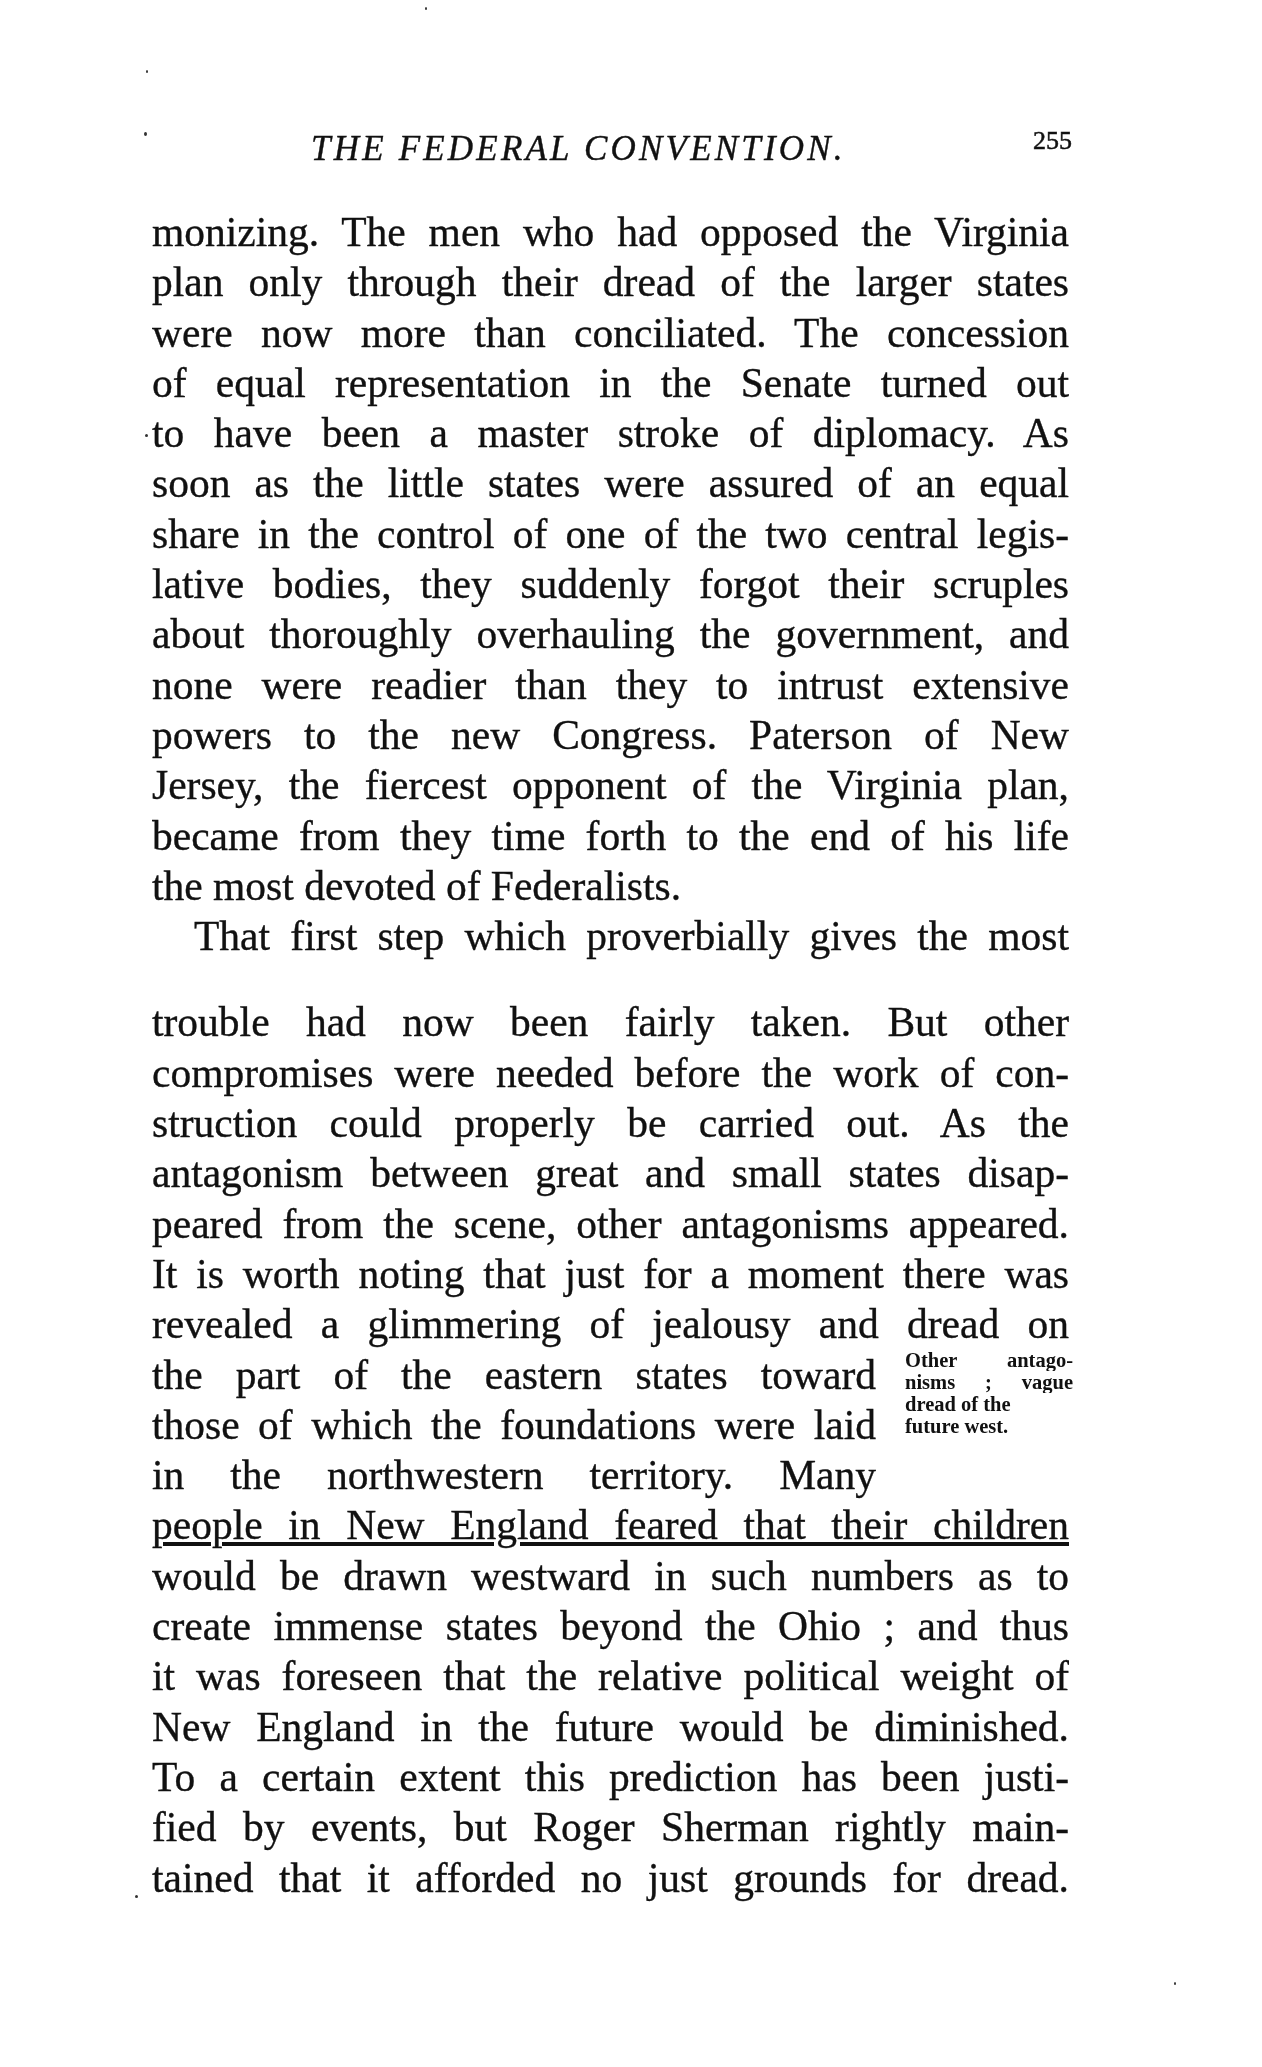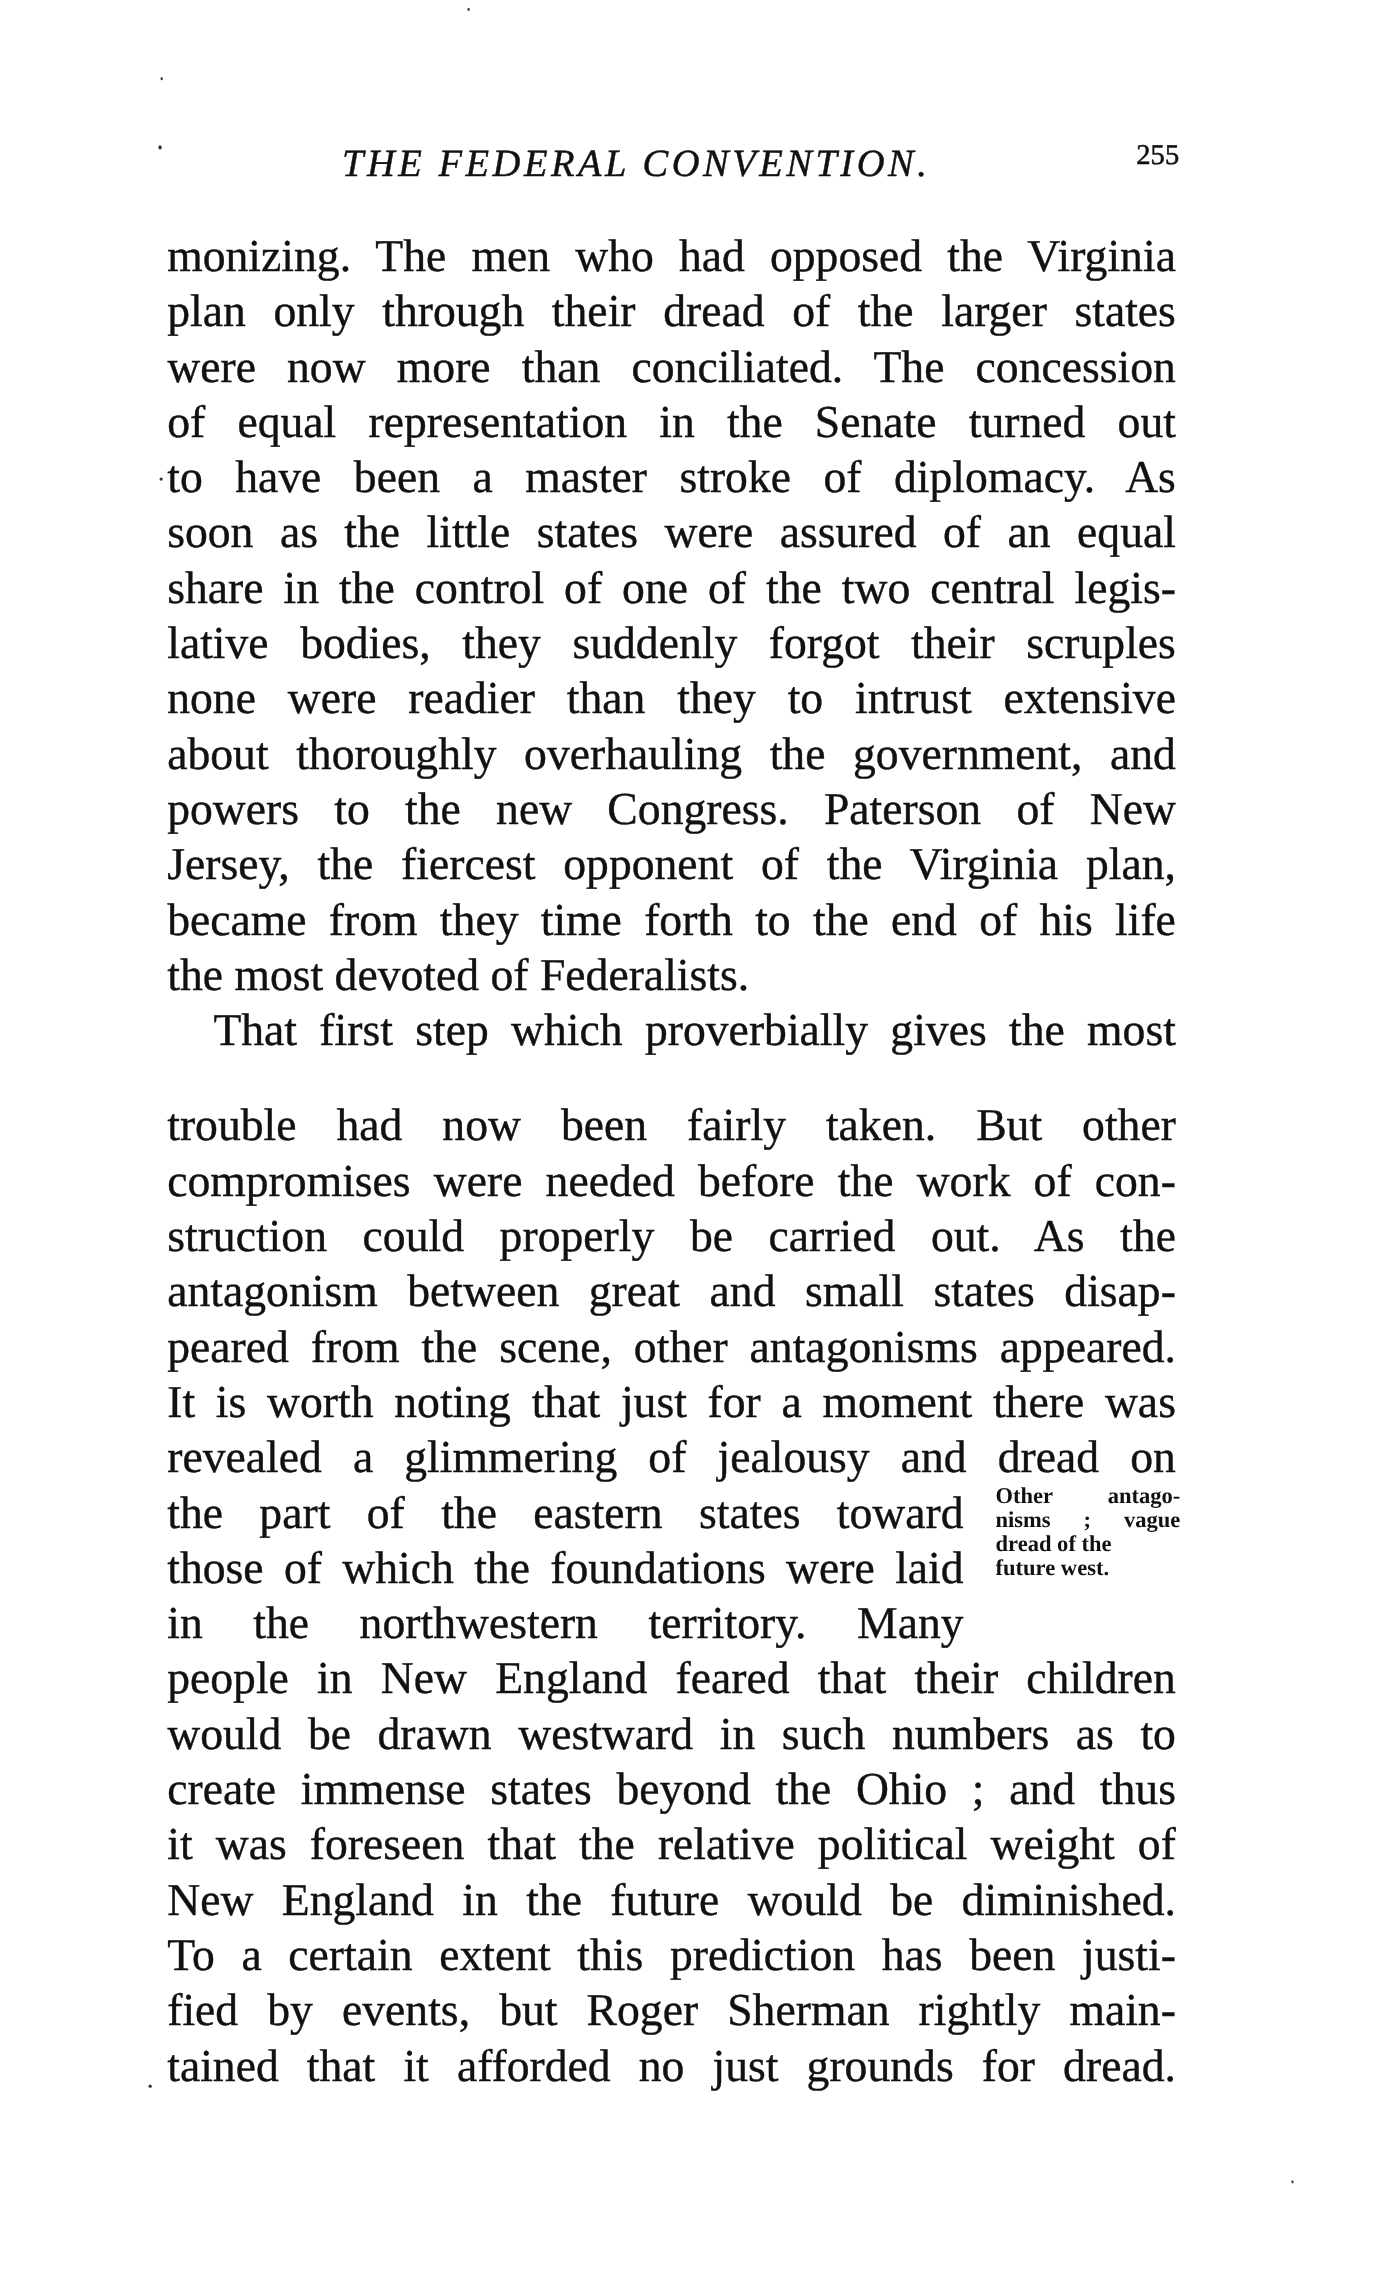--- a/index.html
+++ b/index.html
@@ -101,38 +101,38 @@
 
   <div class="body-text">
     <div class="line" style="white-space: normal; overflow: hidden;">monizing.  The men who had opposed the Virginia</div>
     <div class="line" style="white-space: normal; overflow: hidden;">plan only through their dread of the larger states</div>
     <div class="line" style="white-space: normal; overflow: hidden;">were now more than conciliated.  The concession</div>
     <div class="line" style="white-space: normal; overflow: hidden;">of equal representation in the Senate turned out</div>
     <div class="line" style="white-space: normal; overflow: hidden;">to have been a master stroke of diplomacy.  As</div>
     <div class="line" style="white-space: normal; overflow: hidden;">soon as the little states were assured of an equal</div>
     <div class="line" style="white-space: normal; overflow: hidden;">share in the control of one of the two central legis-</div>
     <div class="line" style="white-space: normal; overflow: hidden;">lative bodies, they suddenly forgot their scruples</div>
+    <div class="line" style="white-space: normal; overflow: hidden;">about thoroughly overhauling the government, and</div>
     <div class="line" style="white-space: normal; overflow: hidden;">none were readier than they to intrust extensive</div>
-    <div class="line" style="white-space: normal; overflow: hidden;">about thoroughly overhauling the government, and</div>
     <div class="line" style="white-space: normal; overflow: hidden;">powers to the new Congress.  Paterson of New</div>
     <div class="line" style="white-space: normal; overflow: hidden;">Jersey, the fiercest opponent of the Virginia plan,</div>
     <div class="line" style="white-space: normal; overflow: hidden;">became from they time forth to the end of his life</div>
     <div class="line last" style="white-space: normal; overflow: hidden;">the most devoted of Federalists.</div>
     <div class="line indent" style="white-space: normal; overflow: hidden;">That first step which proverbially gives the most</div>
     <div class="line" style="white-space: normal; overflow: hidden; margin-top: 36px;">trouble had now been fairly taken.  But other</div>
     <div class="line" style="white-space: normal; overflow: hidden;">compromises were needed before the work of con-</div>
     <div class="line" style="white-space: normal; overflow: hidden;">struction could properly be carried out.  As the</div>
     <div class="line" style="white-space: normal; overflow: hidden;">antagonism between great and small states disap-</div>
     <div class="line" style="white-space: normal; overflow: hidden;">peared from the scene, other antagonisms appeared.</div>
     <div class="line" style="white-space: normal; overflow: hidden;">It is worth noting that just for a moment there was</div>
     <div class="line" style="white-space: normal; overflow: hidden;">revealed a glimmering of jealousy and dread on</div>
     <div class="line narrow" style="white-space: normal; overflow: hidden;">the part of the eastern states toward</div>
     <div class="line narrow" style="white-space: normal; overflow: hidden;">those of which the foundations were laid</div>
     <div class="line narrow" style="white-space: normal; overflow: hidden;">in the northwestern territory.  Many</div>
-    <div class="line" style="white-space: normal; overflow: hidden;">people in New England feared that their children</div>
+    <div class="line" style="white-space: normal; overflow: hidden; text-decoration: underline;">people in New England feared that their children</div>
     <div class="line" style="white-space: normal; overflow: hidden;">would be drawn westward in such numbers as to</div>
     <div class="line" style="white-space: normal; overflow: hidden;">create immense states beyond the Ohio ; and thus</div>
     <div class="line" style="white-space: normal; overflow: hidden;">it was foreseen that the relative political weight of</div>
     <div class="line" style="white-space: normal; overflow: hidden;">New England in the future would be diminished.</div>
     <div class="line" style="white-space: normal; overflow: hidden;">To a certain extent this prediction has been justi-</div>
     <div class="line" style="white-space: normal; overflow: hidden;">fied by events, but Roger Sherman rightly main-</div>
     <div class="line" style="white-space: normal; overflow: hidden;">tained that it afforded no just grounds for dread.</div>
   </div>
 
   <div class="margin-note">

